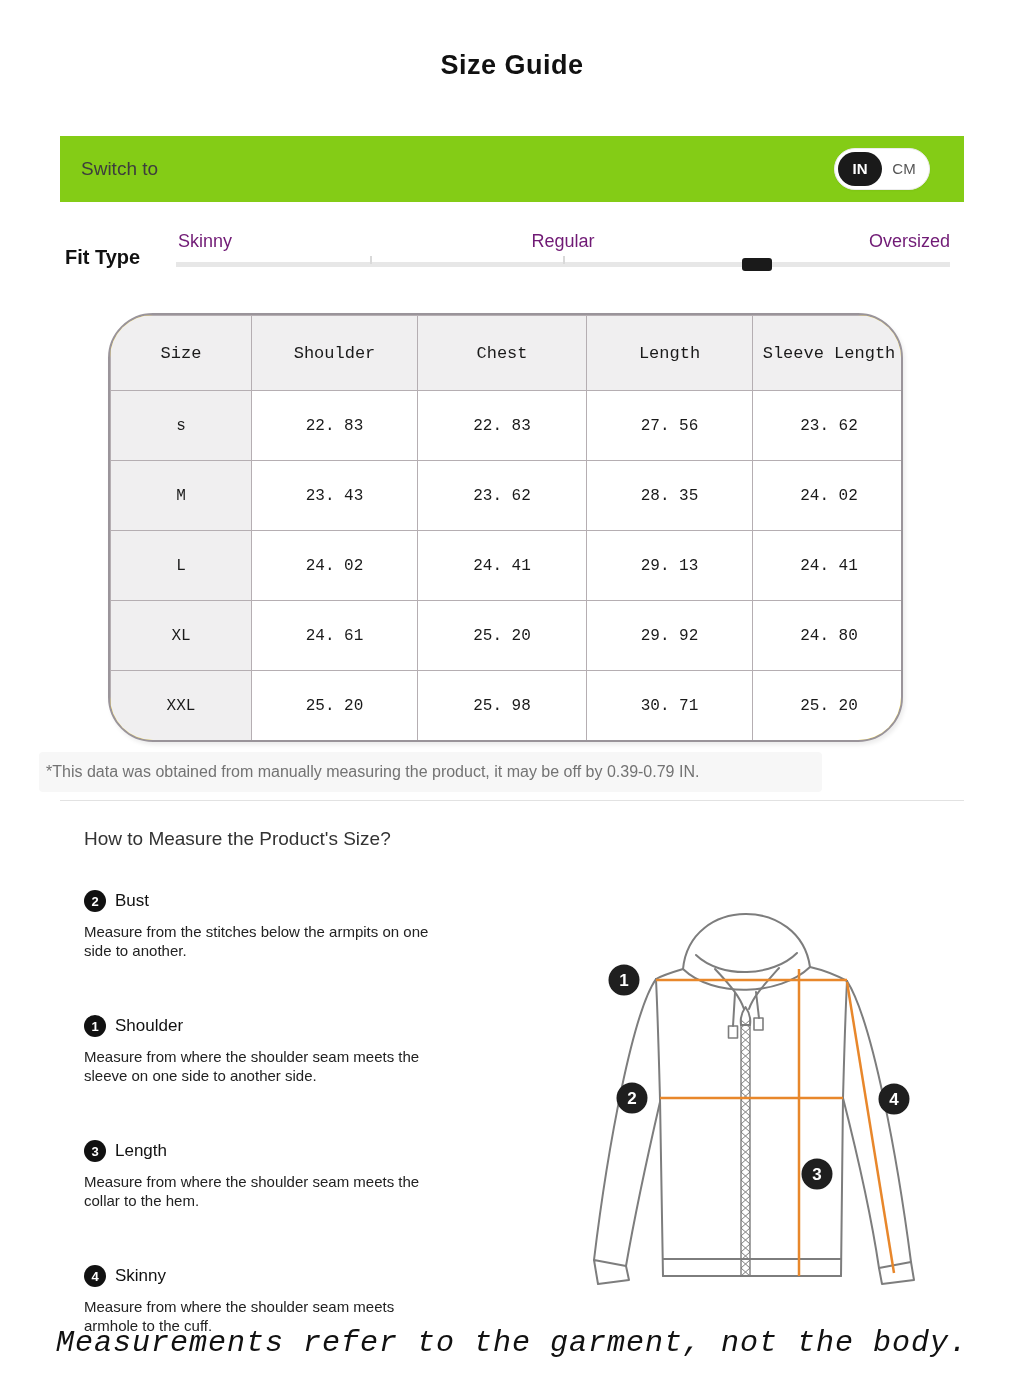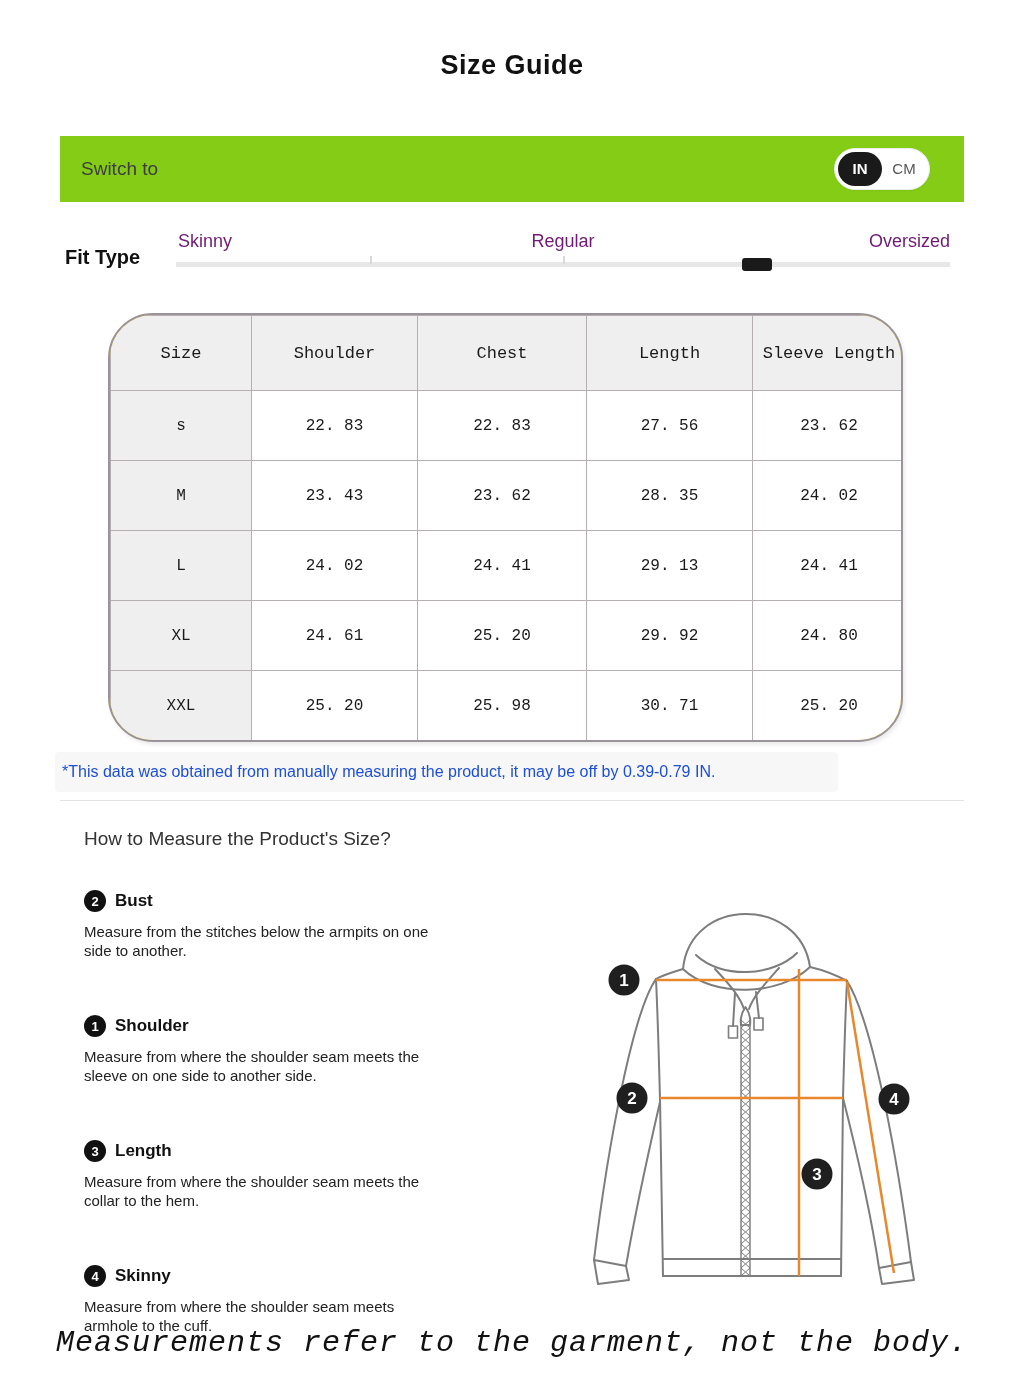--- a/index.html
+++ b/index.html
@@ -37,32 +37,32 @@
     border:2px solid #9a949a; border-radius:45px; overflow:hidden; background:#fde047;
     box-shadow:2px 3px 4px rgba(0,0,0,.08); }
   table.size-table { width:100%; height:100%; border-collapse:collapse; table-layout:fixed;
     font-family:"Liberation Mono", monospace; color:#1a1a1a; }
   .size-table th, .size-table td { border:1px solid #b5aeb2; text-align:center; font-weight:normal; }
   .size-table thead th { height:75px; background:#f0eff0; font-size:17px; }
   .size-table tbody td { height:70px; background:#fff; font-size:16px; }
   .size-table tbody td.row-head { background:#f0eff0; }
 
   
-  .footnote { position:absolute; left:55px; top:752px; width:783px; height:40px; background:#f7f7f7;
-    border-radius:4px; font-size:16px; color:#1d4ed8; line-height:40px; padding-left:7px; white-space:nowrap; }
+  .footnote { position:absolute; left:39px; top:752px; width:783px; height:40px; background:#f7f7f7;
+    border-radius:4px; font-size:16px; color:#737373; line-height:40px; padding-left:7px; white-space:nowrap; }
   .divider { position:absolute; left:60px; top:800px; width:904px; height:1px; background:#e2e2e2; }
 
   
   .how-heading { position:absolute; left:84px; top:828px; font-size:19px; color:#333; }
   .measure-items { position:absolute; left:84px; top:890px; width:380px; }
   .measure-item { margin-bottom:55px; }
   .mi-head { display:flex; align-items:center; }
   .mi-badge { width:22px; height:22px; border-radius:50%; background:#111; color:#fff;
     font-size:13px; font-weight:bold; display:flex; align-items:center; justify-content:center; margin-right:9px; }
-  .mi-title { font-size:17px; font-weight:bold; color:#111; }
+  .mi-title { font-size:17px; font-weight:normal; color:#111; }
   .mi-desc { margin-top:10px; width:350px; font-size:15px; line-height:19px; color:#222; }
 
   
   .diagram { position:absolute; left:563px; top:862px; width:420px; height:440px; }
 
   
   .footer-note { position:absolute; left:0; top:1326px; width:100%; text-align:center;
     font-family:Liberation Mono, monospace; font-style:italic; font-size:30px; color:#111; letter-spacing:1px; }
 </style>
 </head>

